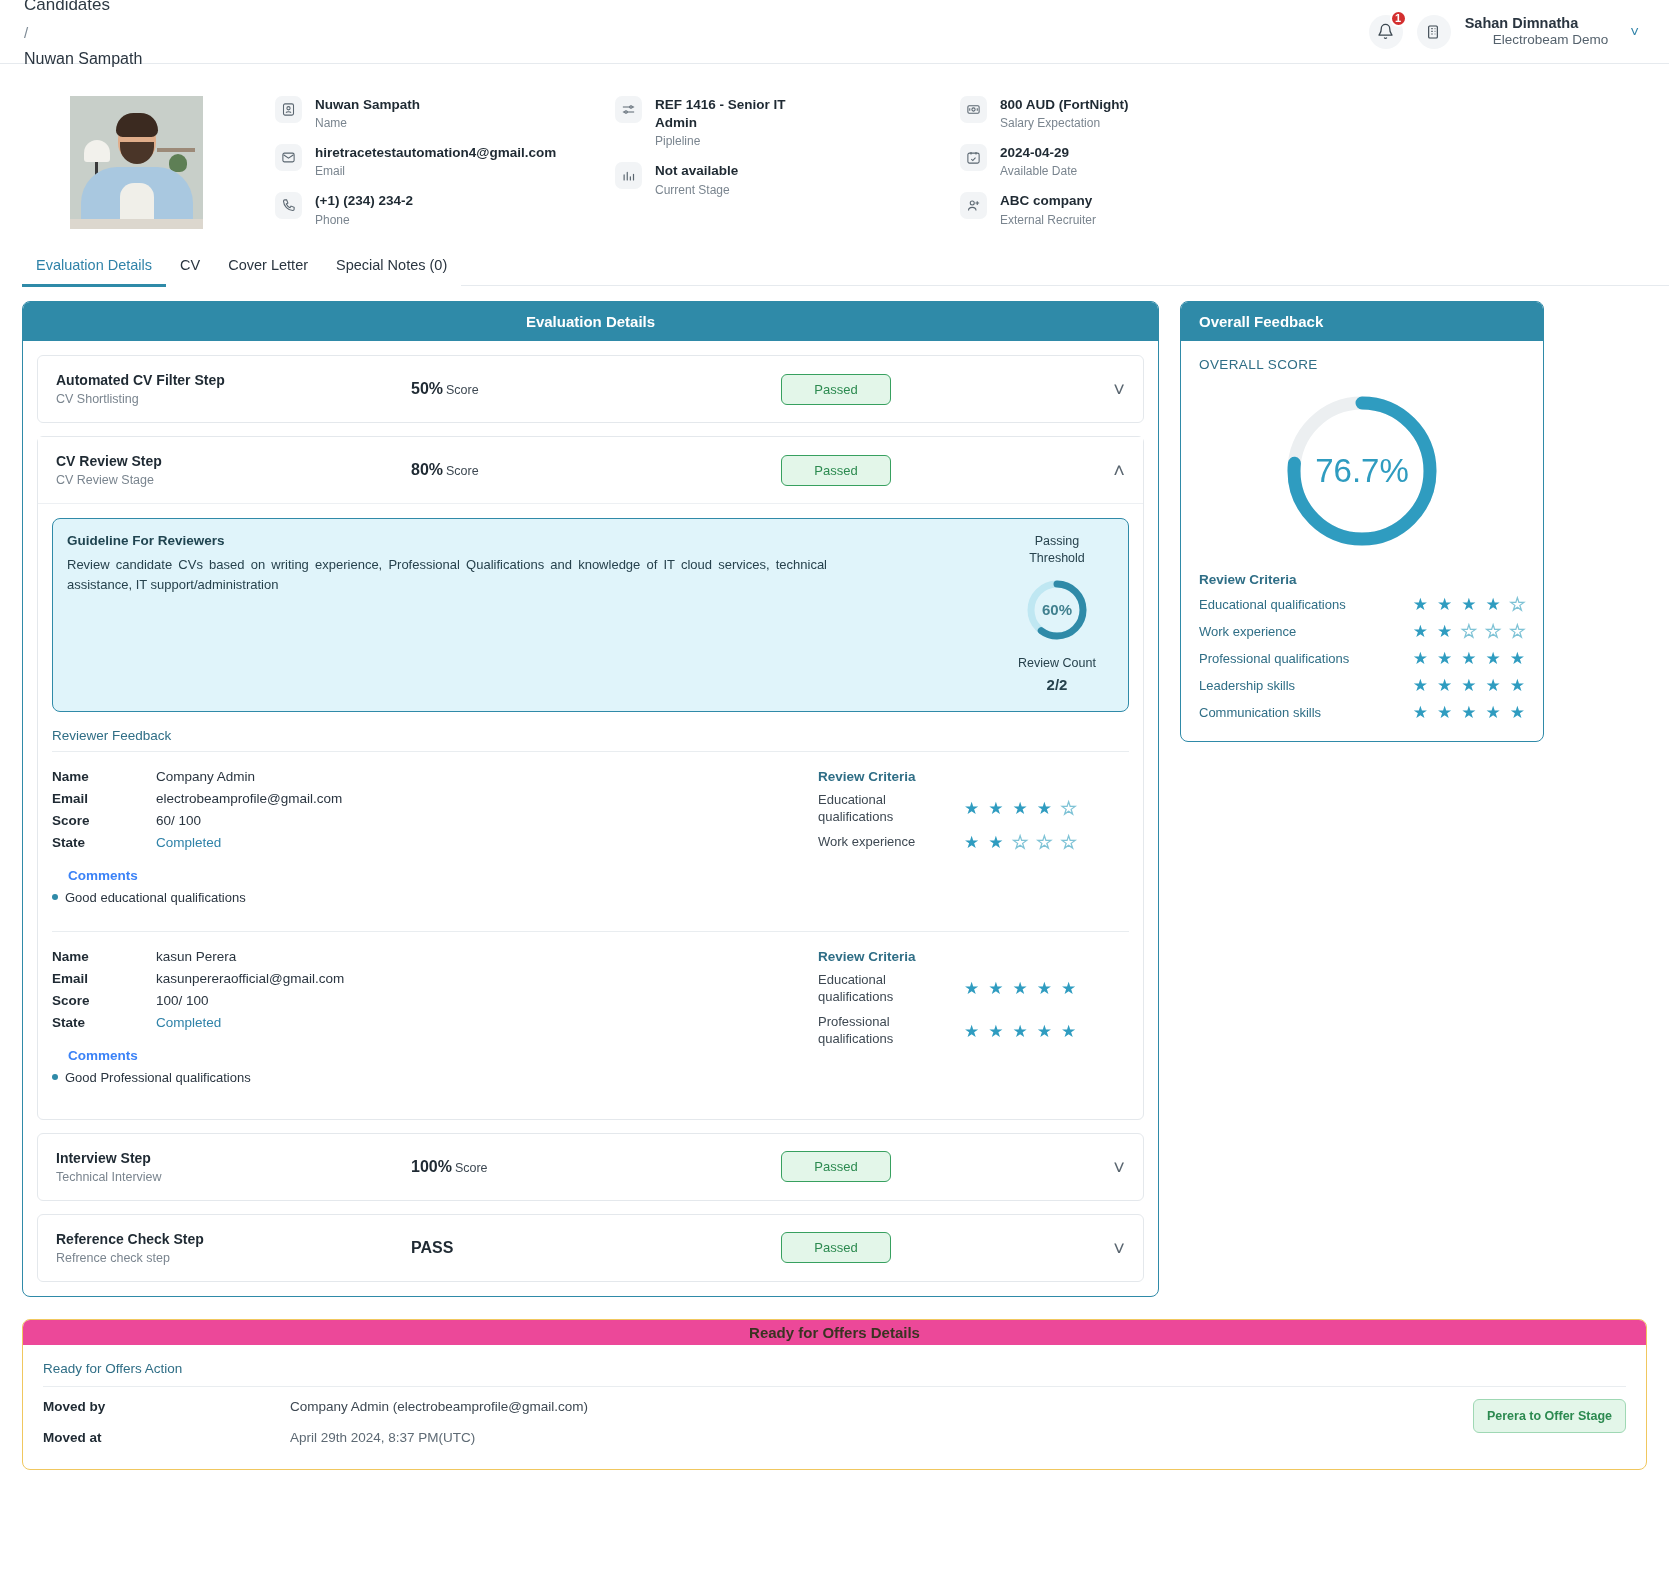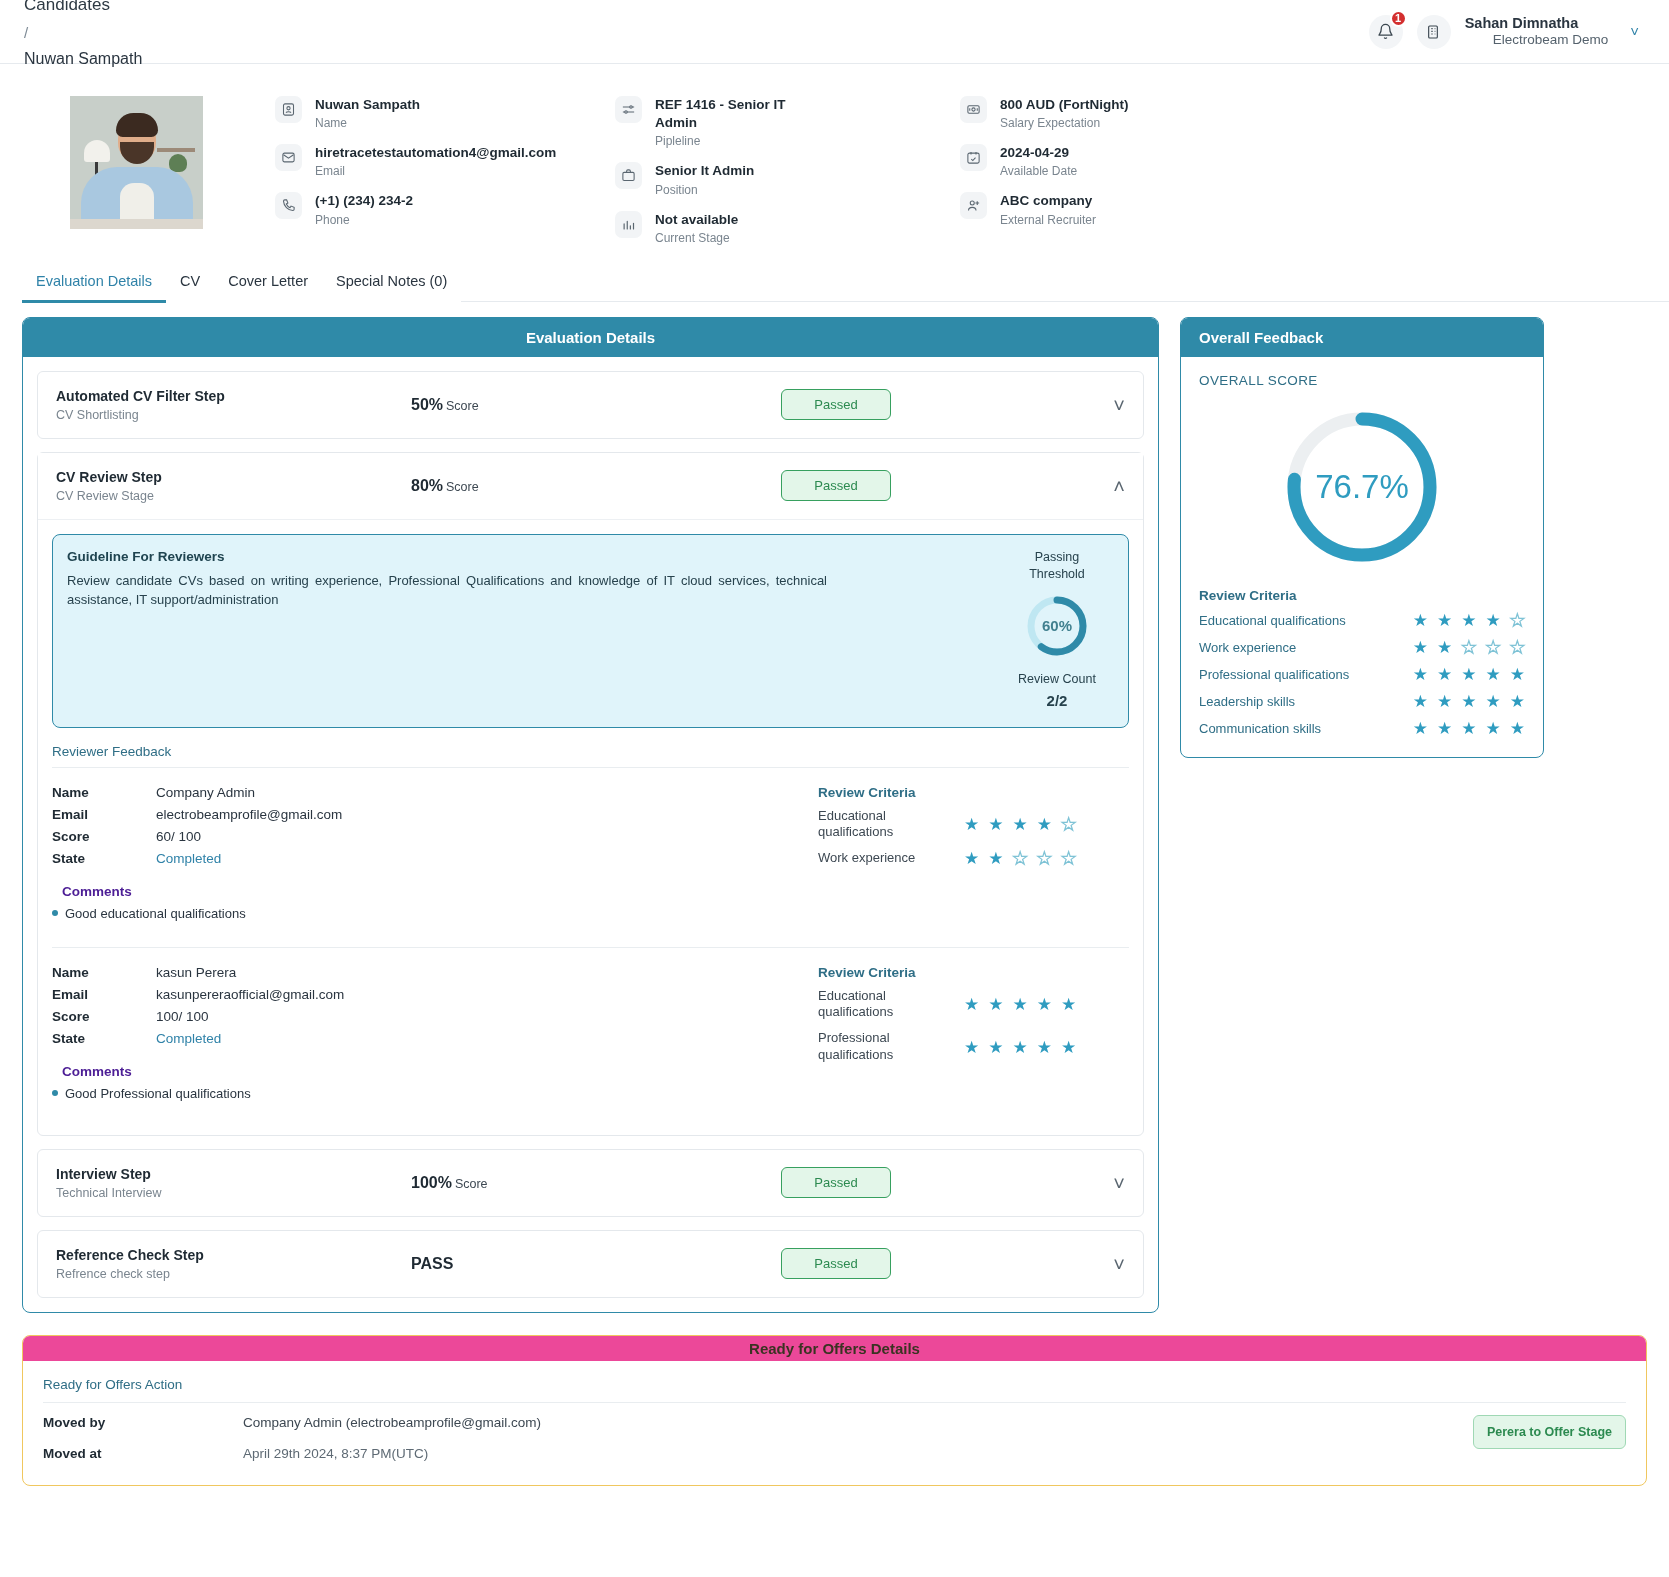--- a/index.html
+++ b/index.html
@@ -158,21 +158,21 @@
   .gr-count { font-size: 15px; font-weight: 700; color: #27424d; margin-top: 4px; }
 
   .rf-title { font-size: 13.5px; color: #2f6e86; padding: 16px 0 8px 14px; }
   .rf-rule { height: 1px; background: #e9edf0; margin: 0 14px; }
   .rev { display: flex; padding: 17px 14px 6px 14px; }
   .rev-left { width: 760px; }
   .kv { display: flex; font-size: 13.5px; margin-bottom: 7px; }
   .k { width: 104px; font-weight: 700; color: #1f2a33; }
   .v { color: #2a3540; }
   .v.link { color: #2f82a8; }
-  .cmt-h { font-size: 13.5px; font-weight: 700; color: #4c1d95; margin: 18px 0 7px 10px; }
+  .cmt-h { font-size: 13.5px; font-weight: 700; color: #3b82f6; margin: 18px 0 7px 16px; }
   .cmt-item { font-size: 13px; color: #2a3540; display: flex; align-items: center; gap: 7px; }
   .dot { width: 6px; height: 6px; border-radius: 50%; background: #2f8aa8; flex: 0 0 6px; }
 
   .rev-right { flex: 1; padding-left: 6px; }
   .rc-h { font-size: 13.5px; font-weight: 700; color: #2f6e86; margin-bottom: 8px; }
   .rc-row { display: flex; align-items: center; margin-bottom: 9px; }
   .rc-label { width: 146px; font-size: 13px; color: #3d4852; line-height: 1.3; }
   .stars { display: flex; gap: 9px; }
   .star { font-size: 17px; line-height: 1; color: #2f9cc0; }
   .star.off { color: #ffffff; -webkit-text-stroke: 1.2px #7fc3d6; }
@@ -195,21 +195,21 @@
   
   .rfo { margin: 22px 22px 0 22px; border: 1px solid #f0c75e; border-radius: 8px;
          background: #fff; overflow: hidden; }
   .rfo-head { background: #ec4899; color: #3a3322; font-size: 15px; font-weight: 700;
               text-align: center; padding: 4px 0; }
   .rfo-body { padding: 16px 20px 24px 20px; }
   .rfo-sub { font-size: 13.5px; color: #2f6e86; margin-bottom: 10px; }
   .rfo-rule { height: 1px; background: #e9edf0; margin-bottom: 12px; }
   .rfo-grid { display: flex; align-items: flex-start; }
   .rfo-rows { flex: 1; }
-  .rfo-row { display: flex; font-size: 13.5px; margin-bottom: 16px; }
+  .rfo-row { display: flex; font-size: 13.5px; margin-bottom: 16px; gap: 47px; }
   .rfo-k { width: 200px; font-weight: 700; color: #1f2a33; }
   .rfo-v { color: #3d4852; }
   .rfo-v.muted { color: #5e6a74; }
   .chip { border: 1px solid #9fd8b4; border-radius: 6px; background: #e3f6e9;
           color: #2c8a50; font-size: 12.5px; font-weight: 700; padding: 9px 13px;
           white-space: nowrap; cursor: pointer; }
 </style>
 </head>
 <body>
 
@@ -312,32 +312,20 @@
                 <circle cx="8" cy="16" r="2"></circle>
             </svg>
           </div>
           <div>
               <div class="ival">REF 1416 - Senior IT Admin</div>
                <div class="ilabel">Pipleline</div>
             </div>
         </div>
         <div class="inforow">
           <div class="iicon">
-            <svg width="15" height="15" viewBox="0 0 24 24" fill="none" stroke="currentColor" stroke-width="1.7">
-              <rect x="3" y="7" width="18" height="13" rx="2"></rect>
-                <path d="M9 7V5a2 2 0 012-2h2a2 2 0 012 2v2"></path>
-            </svg>
-          </div>
-          <div>
-              <div class="ival">Senior It Admin</div>
-               <div class="ilabel">Position</div>
-            </div>
-        </div>
-        <div class="inforow">
-          <div class="iicon">
             <svg width="15" height="15" viewBox="0 0 24 24" fill="none" stroke="currentColor" stroke-width="1.9" stroke-linecap="round">
               <path d="M5 19V11M10 19V7M15 19v-5M20 19v-9"></path>
             </svg>
           </div>
           <div>
               <div class="ival">Not available</div>
                <div class="ilabel">Current Stage</div>
             </div>
         </div>
       </div>

